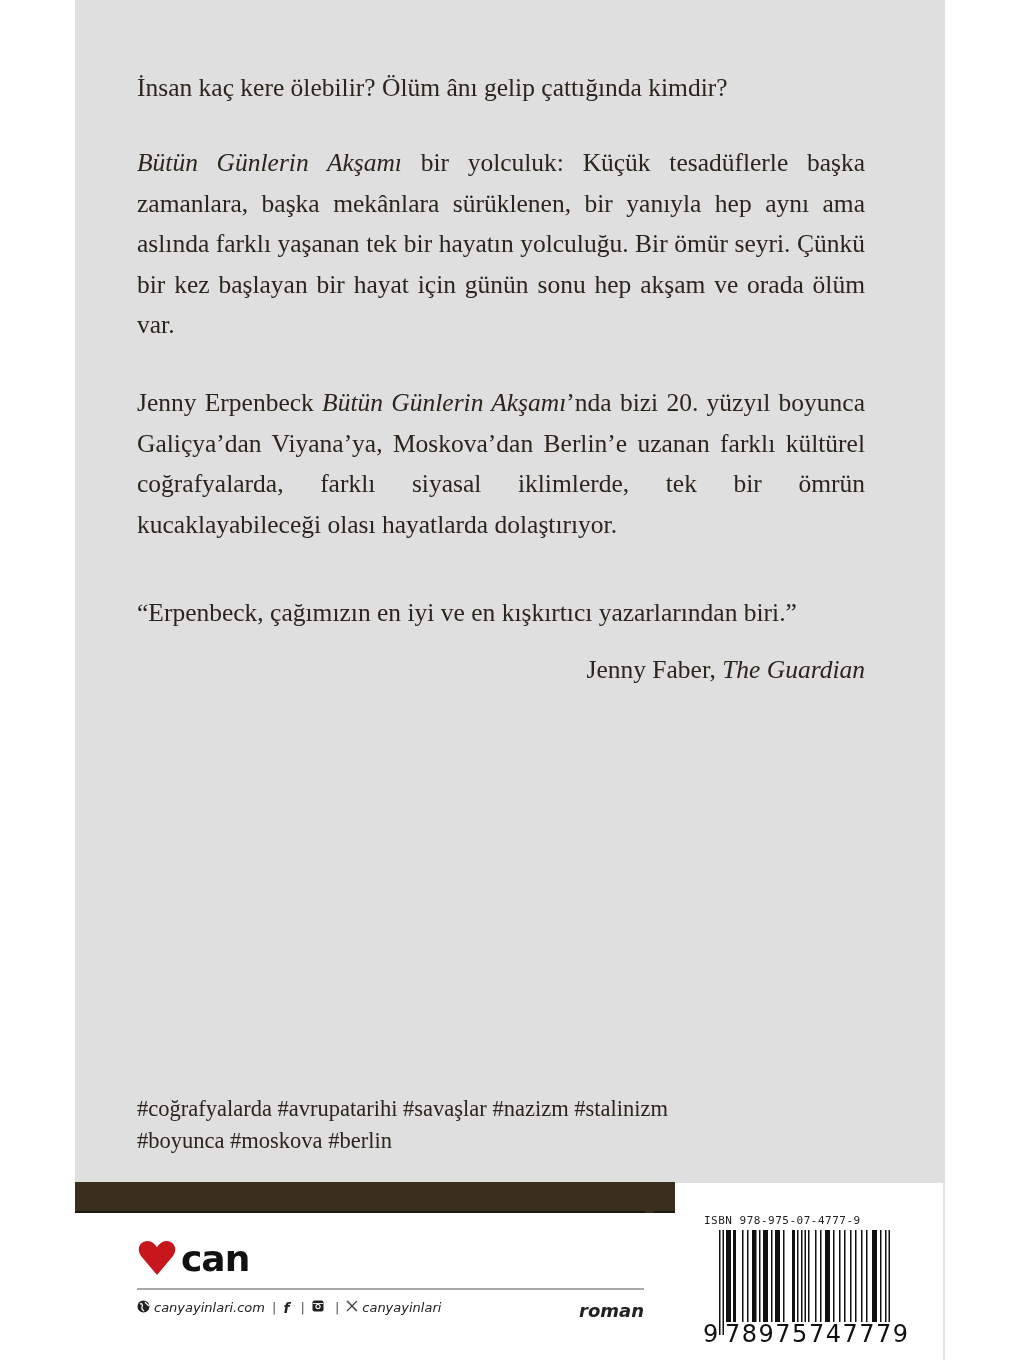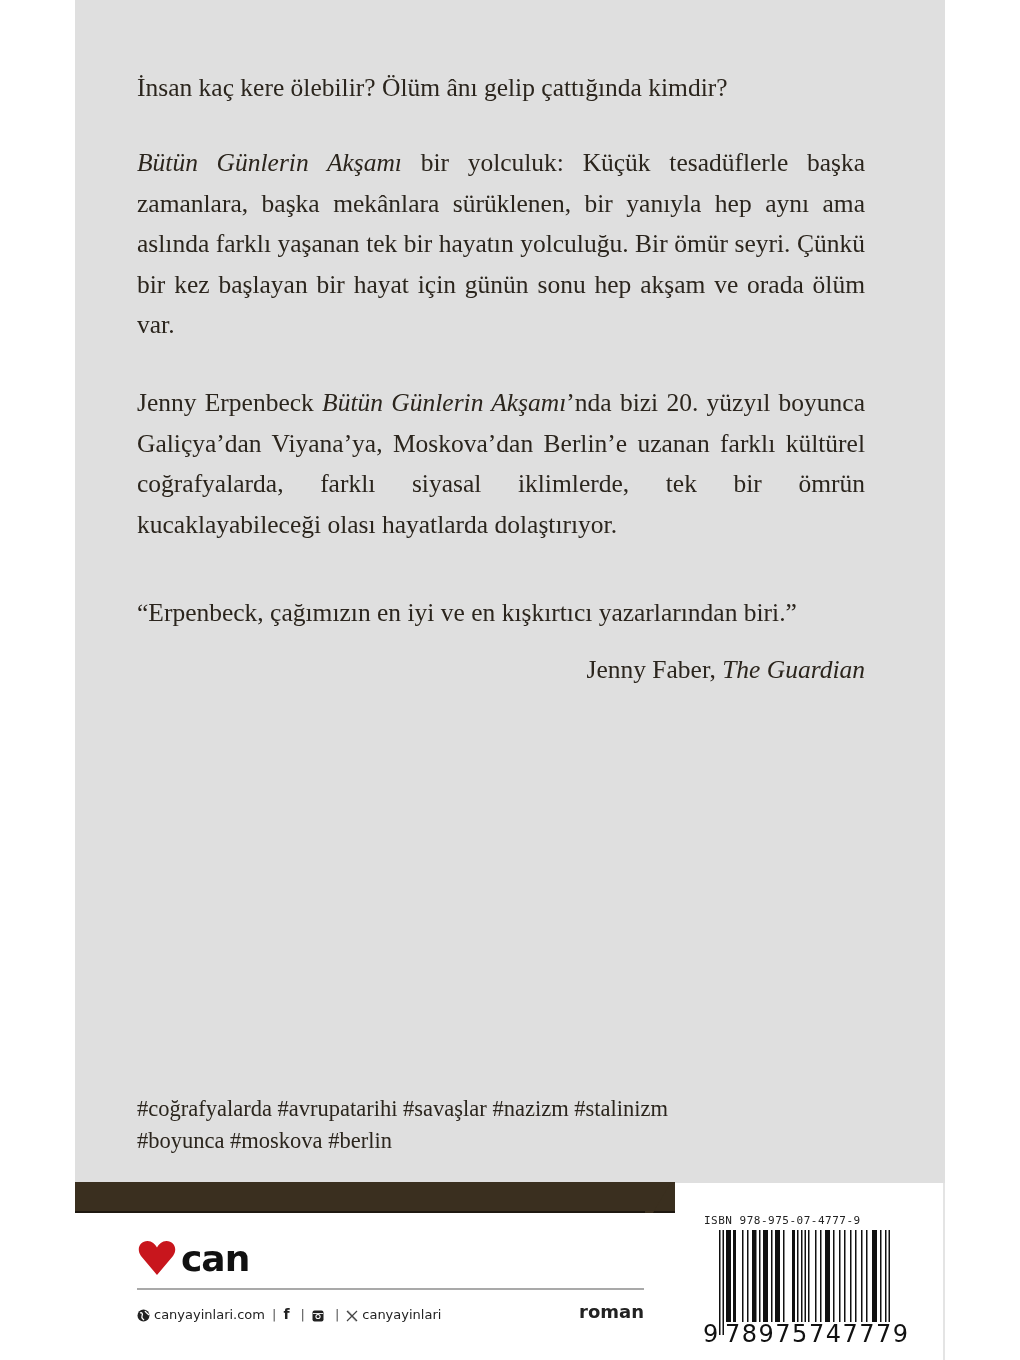--- a/index.html
+++ b/index.html
@@ -39,22 +39,22 @@
   .heart { width: 40px; height: 40px; margin-right: 4px; }
   .logo-text {
     font-family: "DejaVu Sans", "Liberation Sans", sans-serif; font-weight: bold;
     font-size: 36px; line-height: 38px; color: #111; letter-spacing: -1px;
   }
   .rule {
     position: absolute; left: 62px; top: 1288px; width: 507px; height: 2px; background: #a9a9a9;
   }
   .footer-row {
     position: absolute; left: 62px; top: 1300px; width: 507px; height: 22px;
-    display: flex; align-items: flex-end;
-    font-family: "DejaVu Sans", "Liberation Sans", sans-serif; font-size: 13px; color: #222;
+    display: flex; align-items: flex-start;
+    font-family: "DejaVu Sans", "Liberation Sans", sans-serif; font-size: 13px; color: #222; font-style: italic;
   }
   .footer-row .sep { margin: 0 7px; color: #555; }
   .footer-row .icon { display: inline-flex; align-items: center; margin-right: 4px; }
   .genre {
     margin-left: auto; font-weight: bold; font-size: 18px; color: #222;
   }
   .barcode-box {
     position: absolute; left: 600px; top: 1194px; width: 200px; height: 140px; margin-top: 20px;
   }
   .isbn-label {

